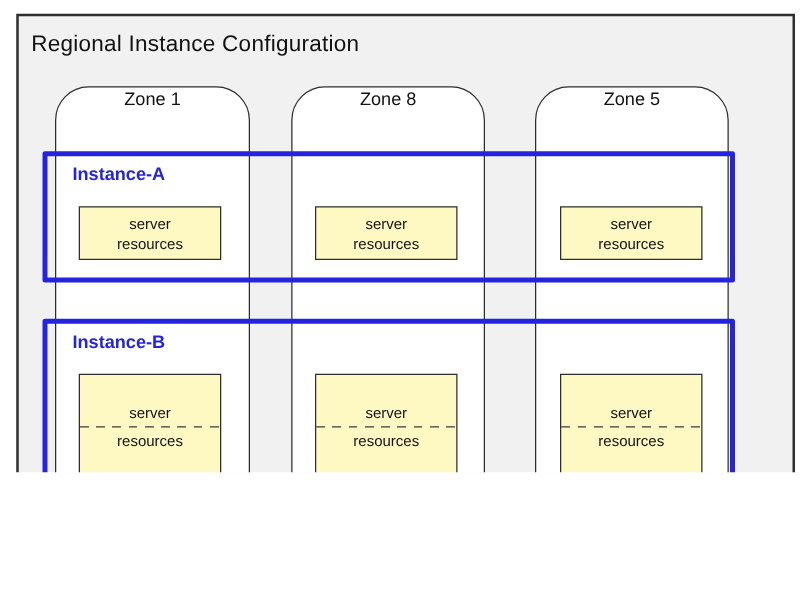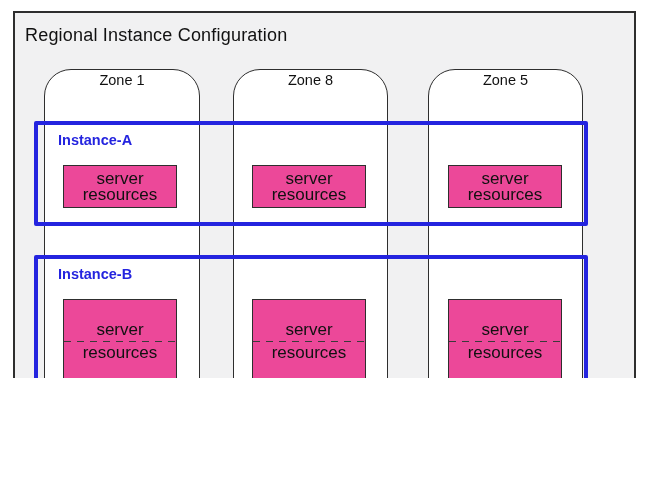--- a/index.html
+++ b/index.html
@@ -62,28 +62,28 @@
     position: absolute;
     left: 20px; top: 7px;
     font-size: 14.5px;
     font-weight: bold;
     color: #2424df;
   }
   .res-box {
     position: absolute;
     box-sizing: border-box;
     width: 114px;
-    background: #ec4899;
+    background: #fef9c3;
     border: 1px solid #2e2e2e;
     z-index: 2;
     display: flex;
     flex-direction: column;
     justify-content: center;
     align-items: center;
-    font-size: 17px;
+    font-size: 12px;
     line-height: 16px;
     color: #111111;
     text-align: center;
   }
   .res-box.row-a { top: 165px; height: 43px; }
   .res-box.row-b { top: 299px; height: 85px; }
   .res-box.row-b .res-line { margin: 3px 0; }
   .partition {
     width: 100%;
     height: 1px;

